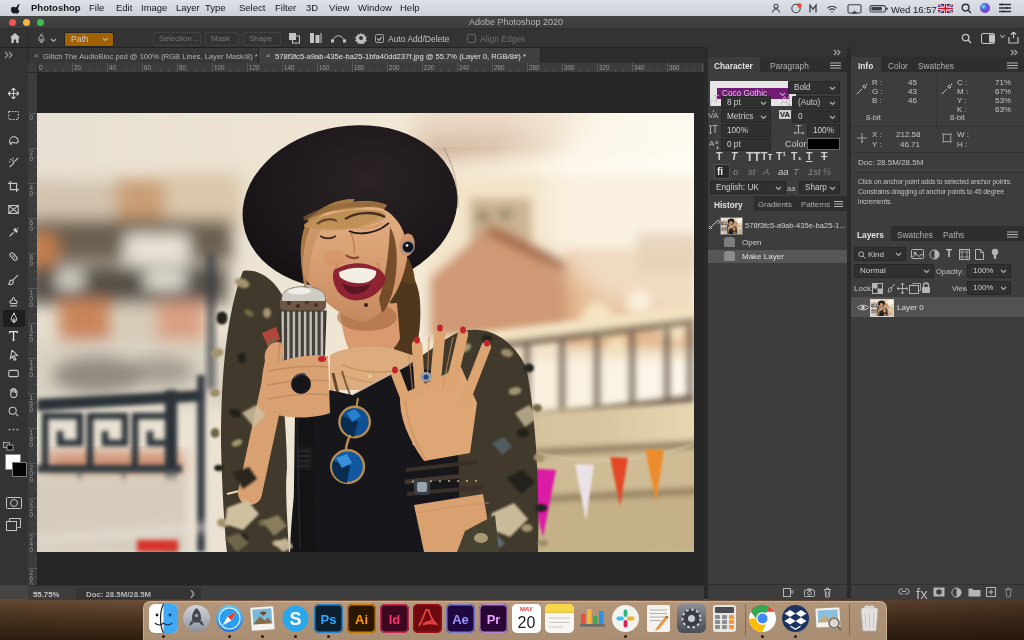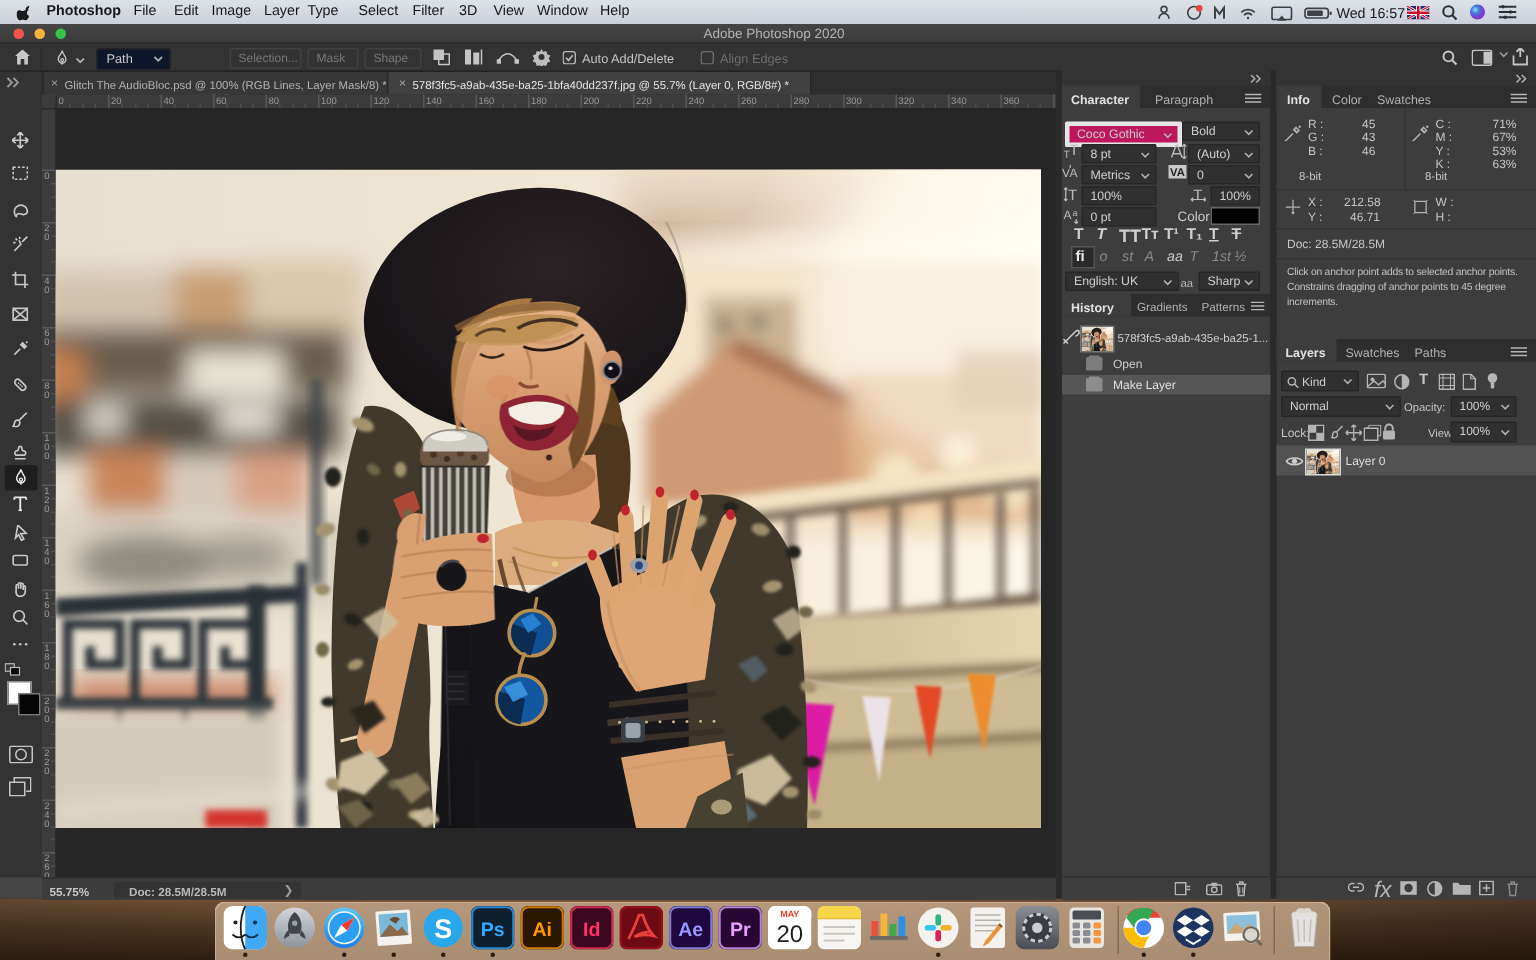--- a/index.html
+++ b/index.html
@@ -93,21 +93,21 @@
     </svg>
  <div class="abs" style="left:27px;top:2px;width:1px;height:14px;background:#2a2a2a;"></div>
  <svg class="abs" style="left:36px;top:3.5px" width="11" height="11" viewBox="0 0 14 14">
       <path d="M7 1c-.3 1.5-1.5 3-2.5 4.5S3.5 9 4.5 10.3c.6.9 1.9 1.4 2.5 1.4s1.9-.5 2.5-1.4c1-1.3.5-3.3-.5-4.8S7.3 2.5 7 1z" fill="none" stroke="#c9c9c9" stroke-width="1.1"></path>
       <circle cx="7" cy="9" r="1.2" fill="none" stroke="#c9c9c9"></circle>
       <path d="M7 10.2V13" stroke="#c9c9c9"></path>
     </svg>
  <svg class="abs" style="left:50px;top:9px" width="7" height="5" viewBox="0 0 7 5">
       <path d="M1 1l2.5 2.5L6 1" stroke="#aaa" fill="none" stroke-width="1.2"></path>
     </svg>
- <div class="abs" style="left:64px;top:2.5px;width:48px;height:13px;background:#0f172a;border:1px solid #242424;border-radius:2px;">
+ <div class="abs" style="left:64px;top:2.5px;width:48px;height:13px;background:#a16207;border:1px solid #242424;border-radius:2px;">
    <span class="tx" style="left:6px;top:1.5px;font-size:8.5px;color:#cccccc;">Path</span>
    <svg class="abs" style="right:4px;top:4px" width="7" height="5" viewBox="0 0 7 5">
         <path d="M1 1l2.5 2.5L6 1" stroke="#aaa" fill="none" stroke-width="1.2"></path>
       </svg>
  </div>
  <span class="tx" style="left:133px;top:4.5px;font-size:8.5px;color:#b5b5b5;margin-top:23px;">Make:</span>
  <div class="abs" style="left:153px;top:2.5px;width:46px;height:12px;border:1px solid #414141;border-radius:2px;">
       <span class="tx" style="left:5px;top:1px;font-size:8px;color:#787878;">Selection...</span>
     </div>
  <div class="abs" style="left:205px;top:2.5px;width:32px;height:12px;border:1px solid #414141;border-radius:2px;">
@@ -816,21 +816,21 @@
     <path d="M1 1l2.5 2.5L1 6M4.5 1 7 3.5 4.5 6" fill="none" stroke="#aaa" stroke-width="1.1"></path>
   </svg>
 <div class="abs" style="left:708px;top:57px;width:139px;height:15px;background:#2e2e2e;">
     <div class="abs" style="left:0;top:0;width:52px;height:15px;background:#3d3d3d;"></div>
     <span class="tx" style="left:6px;top:3.5px;font-size:8.3px;color:#e2e2e2;font-weight:bold;">Character</span>
     <span class="tx" style="left:62px;top:3.5px;font-size:8.3px;color:#b0b0b0;font-weight:normal;">Paragraph</span>
     <svg class="abs" style="right:6px;top:5px" width="11" height="7" viewBox="0 0 11 7">
       <path d="M0 1h11M0 3.5h11M0 6h11" stroke="#b5b5b5" stroke-width="1"></path>
     </svg>
   </div>
-<div class="abs" style="left:710px;top:81px;width:72px;height:11px;background:#be185d;border:3px solid #e5e5e5;border-radius:1px;">
+<div class="abs" style="left:710px;top:81px;width:72px;height:11px;background:#701a75;border:7px solid #e5e5e5;border-radius:1px;">
     <span class="tx" style="left:5px;top:1px;font-size:8.2px;color:#cfcfcf;">Coco Gothic</span>
     <svg class="abs" style="right:3px;top:4px" width="7" height="5" viewBox="0 0 7 5">
       <path d="M1 1l2.5 2.5L6 1" stroke="#b0b0b0" fill="none" stroke-width="1.1"></path>
     </svg>
   </div>
 <div class="abs" style="left:788px;top:81px;width:50px;height:11px;background:#303030;border:1px solid #272727;border-radius:1px;">
     <span class="tx" style="left:5px;top:1px;font-size:8.2px;color:#cfcfcf;">Bold</span>
     <svg class="abs" style="right:3px;top:4px" width="7" height="5" viewBox="0 0 7 5">
       <path d="M1 1l2.5 2.5L6 1" stroke="#b0b0b0" fill="none" stroke-width="1.1"></path>
     </svg>
@@ -1113,21 +1113,21 @@
     <circle cx="6" cy="4.5" r="1.7" fill="#cfcfcf"></circle>
   </svg>
 <div class="abs" style="left:870px;top:299px;width:22px;height:16px;border:1px solid #d8d8d8;overflow:hidden;"><svg width="22" height="16" viewBox="0 0 657 439" preserveAspectRatio="none">
       <use href="#photo"></use>
     </svg></div>
 <span class="tx" style="left:897px;top:303px;font-size:8px;color:#dedede;font-weight:normal;">Layer 0</span>
 <div class="abs" style="left:851px;top:584px;width:173px;height:15px;background:#3d3d3d;border-top:1px solid #303030;"></div>
 <svg class="abs" style="left:898px;top:588px" width="12" height="7" viewBox="0 0 12 7">
     <path d="M5 1H3.5a2.5 2.5 0 0 0 0 5H5M7 1h1.5a2.5 2.5 0 0 1 0 5H7M4 3.5h4" fill="none" stroke="#b5b5b5"></path>
   </svg>
-<span class="tx" style="left:916px;top:585px;font-size:15px;font-style:italic;color:#b5b5b5;">fx</span>
+<span class="tx" style="left:916px;top:585px;font-size:15px;color:#b5b5b5;">fx</span>
 <svg class="abs" style="left:933px;top:587px" width="12" height="10" viewBox="0 0 12 10">
     <rect x="0.5" y="0.5" width="11" height="9" fill="#b5b5b5"></rect>
     <circle cx="6" cy="5" r="2.8" fill="#3d3d3d"></circle>
   </svg>
 <svg class="abs" style="left:951px;top:587px" width="11" height="11" viewBox="0 0 11 11">
     <circle cx="5.5" cy="5.5" r="4.6" fill="none" stroke="#b5b5b5"></circle>
     <path d="M5.5 0.9A4.6 4.6 0 0 1 5.5 10.1z" fill="#b5b5b5"></path>
   </svg>
 <svg class="abs" style="left:968px;top:587px" width="13" height="10" viewBox="0 0 13 10">
     <path d="M0.5 9.5v-8h3.5l1.5 1.5h7v6.5z" fill="#b5b5b5"></path>

